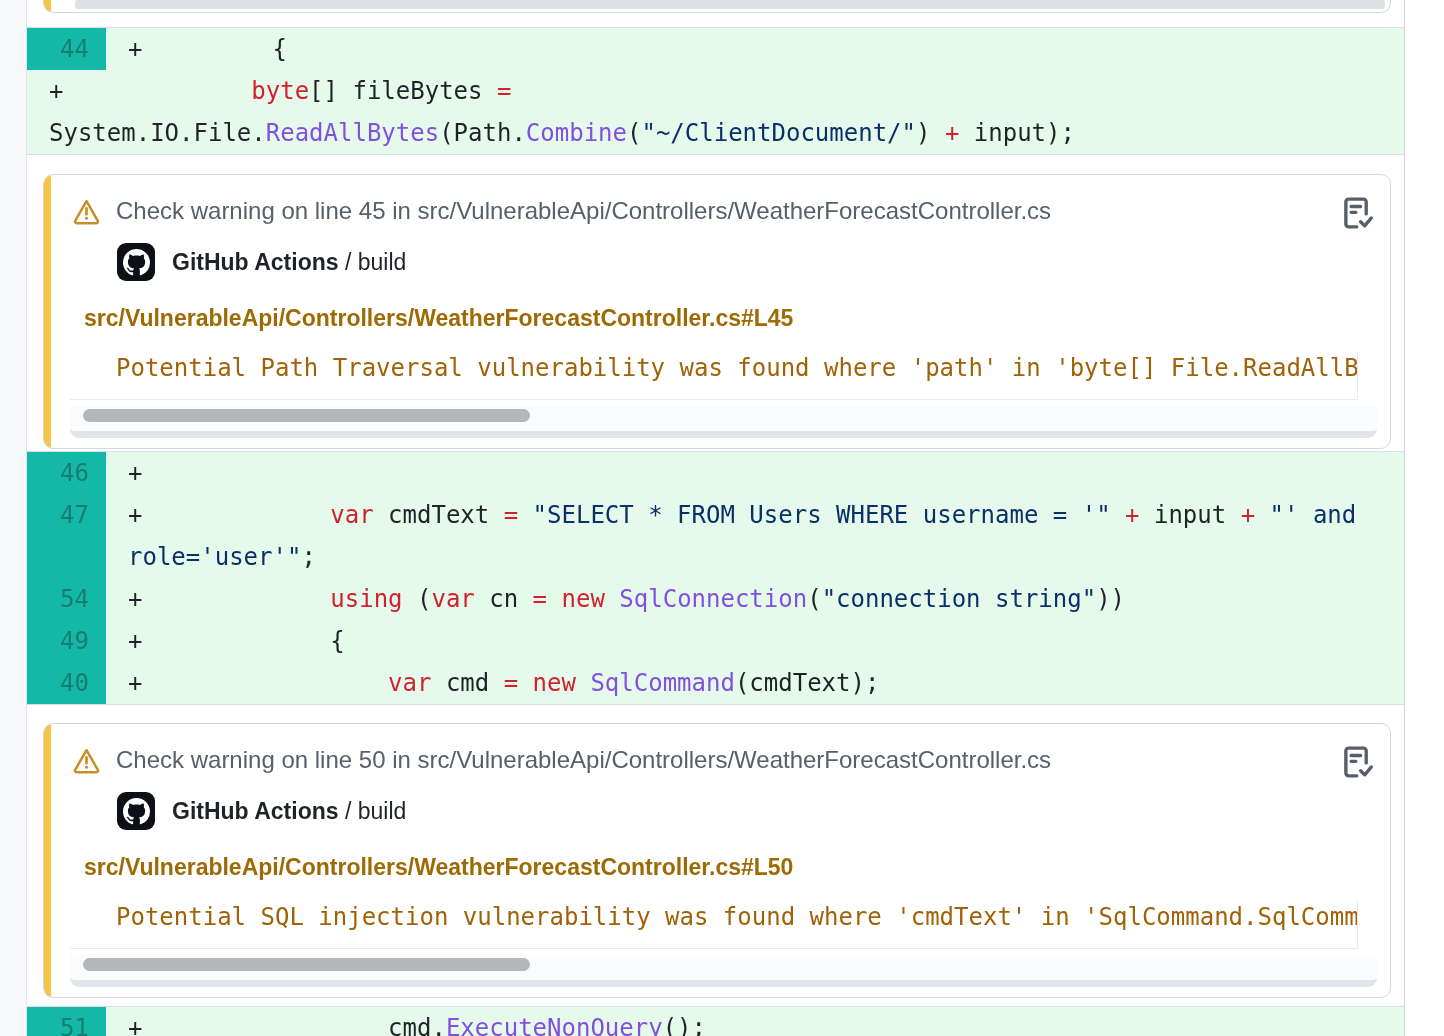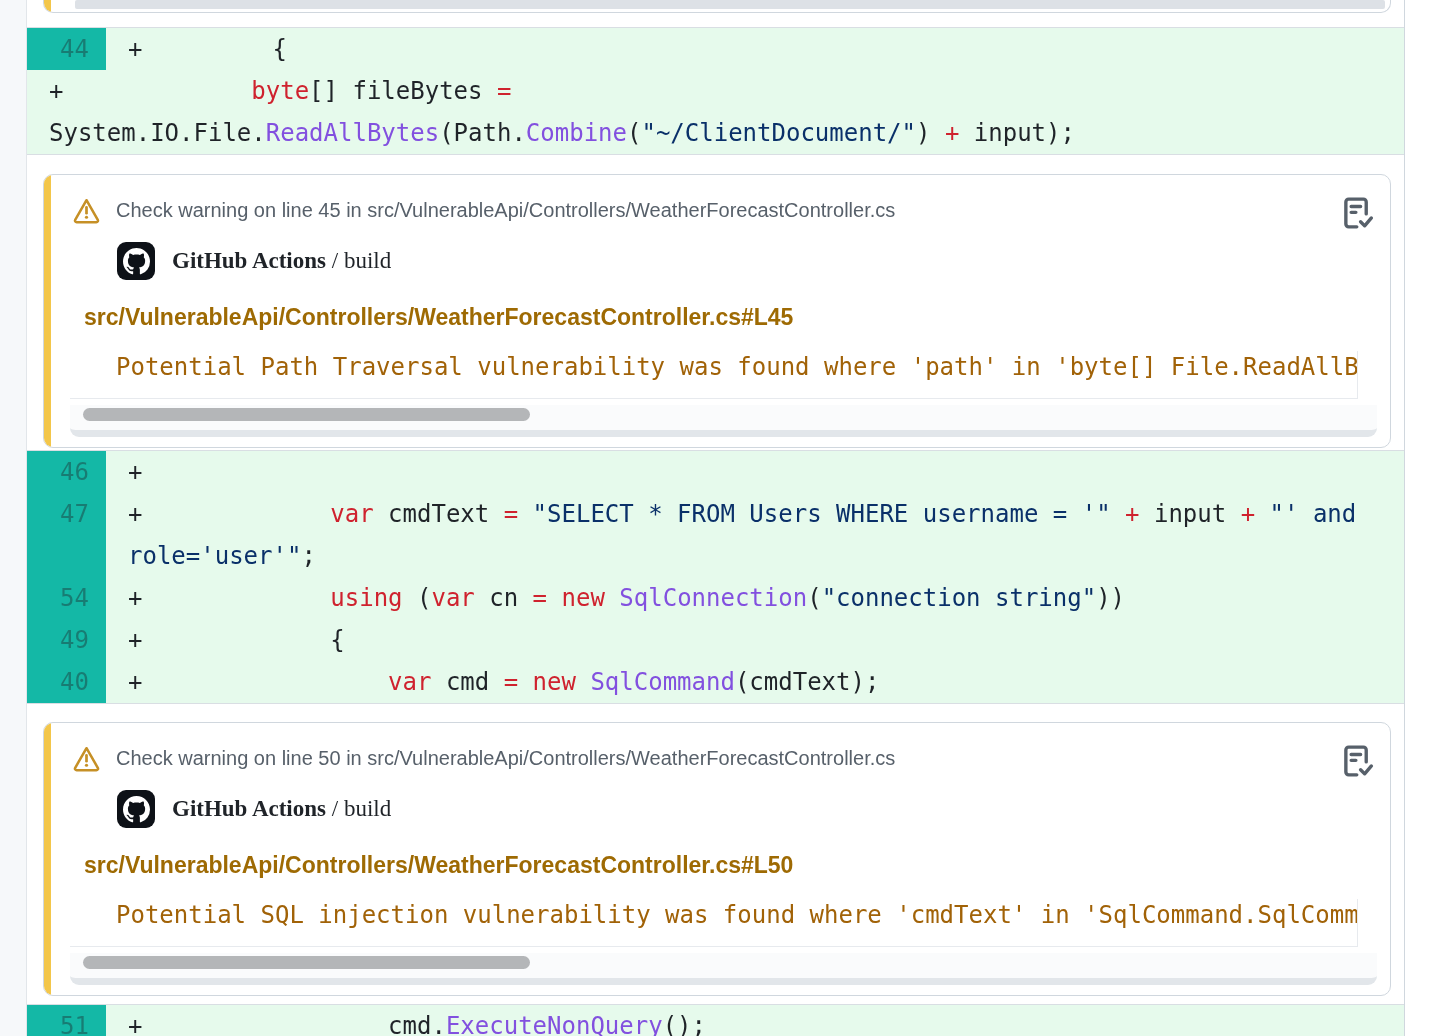--- a/index.html
+++ b/index.html
@@ -43,29 +43,29 @@
   
   .annotation{
     position:relative;margin-left:16px;width:1348px;box-sizing:border-box;background:#fff;
     border:1px solid #d0d7de;border-radius:10px;overflow:hidden;padding:22px 0 10px;
   }
   .annotation.mt19{margin-top:19px}
   .annotation.mt18{margin-top:18px}
   .annotation .stripe{position:absolute;left:0;top:0;bottom:0;width:7px;background:#f3c64a;}
   .ann-header{display:flex;align-items:center;gap:16px;margin-left:29px;padding-right:70px;}
   .ann-header .warn-svg{flex:none;width:27px;height:27px;}
-  .ann-header-text{font-size:20px;color:#57606a;white-space:nowrap;}
+  .ann-header-text{font-size:24px;color:#57606a;white-space:nowrap;}
   .ann-copy{
     position:absolute;top:19px;right:14px;width:38px;height:38px;border:none;background:transparent;
     display:flex;align-items:center;justify-content:center;cursor:pointer;padding:0;
   }
   .ann-actions{display:flex;align-items:center;gap:17px;margin:18px 0 0 73px;}
   .avatar{flex:none;width:38px;height:38px;background:#0d1117;border-radius:9px;display:flex;align-items:center;justify-content:center;}
   .avatar svg{width:27px;height:27px;}
-  .ann-app{font-size:23px;color:#1f2328;white-space:nowrap;font-family:Liberation Serif, serif;}
+  .ann-app{font-size:23px;color:#1f2328;white-space:nowrap;}
   .ann-app .app-name{font-weight:700;}
   .ann-link-row{margin:24px 0 0 40px;}
   .ann-link{font-size:23px;font-weight:700;color:#9e6a03;text-decoration:none;}
   .ann-msg{
     margin:20px 32px 0 26px;padding:0 0 15px 46px;overflow:hidden;
     border-right:1px solid #e7eaee;border-bottom:1px solid #e7eaee;
   }
   .ann-msg pre{margin:0;font:24px/32px "DejaVu Sans Mono",monospace;color:#a16207;white-space:pre;}
   .ann-scroll{
     position:relative;height:25px;margin:6px 13px 0 26px;background:#fafbfc;

